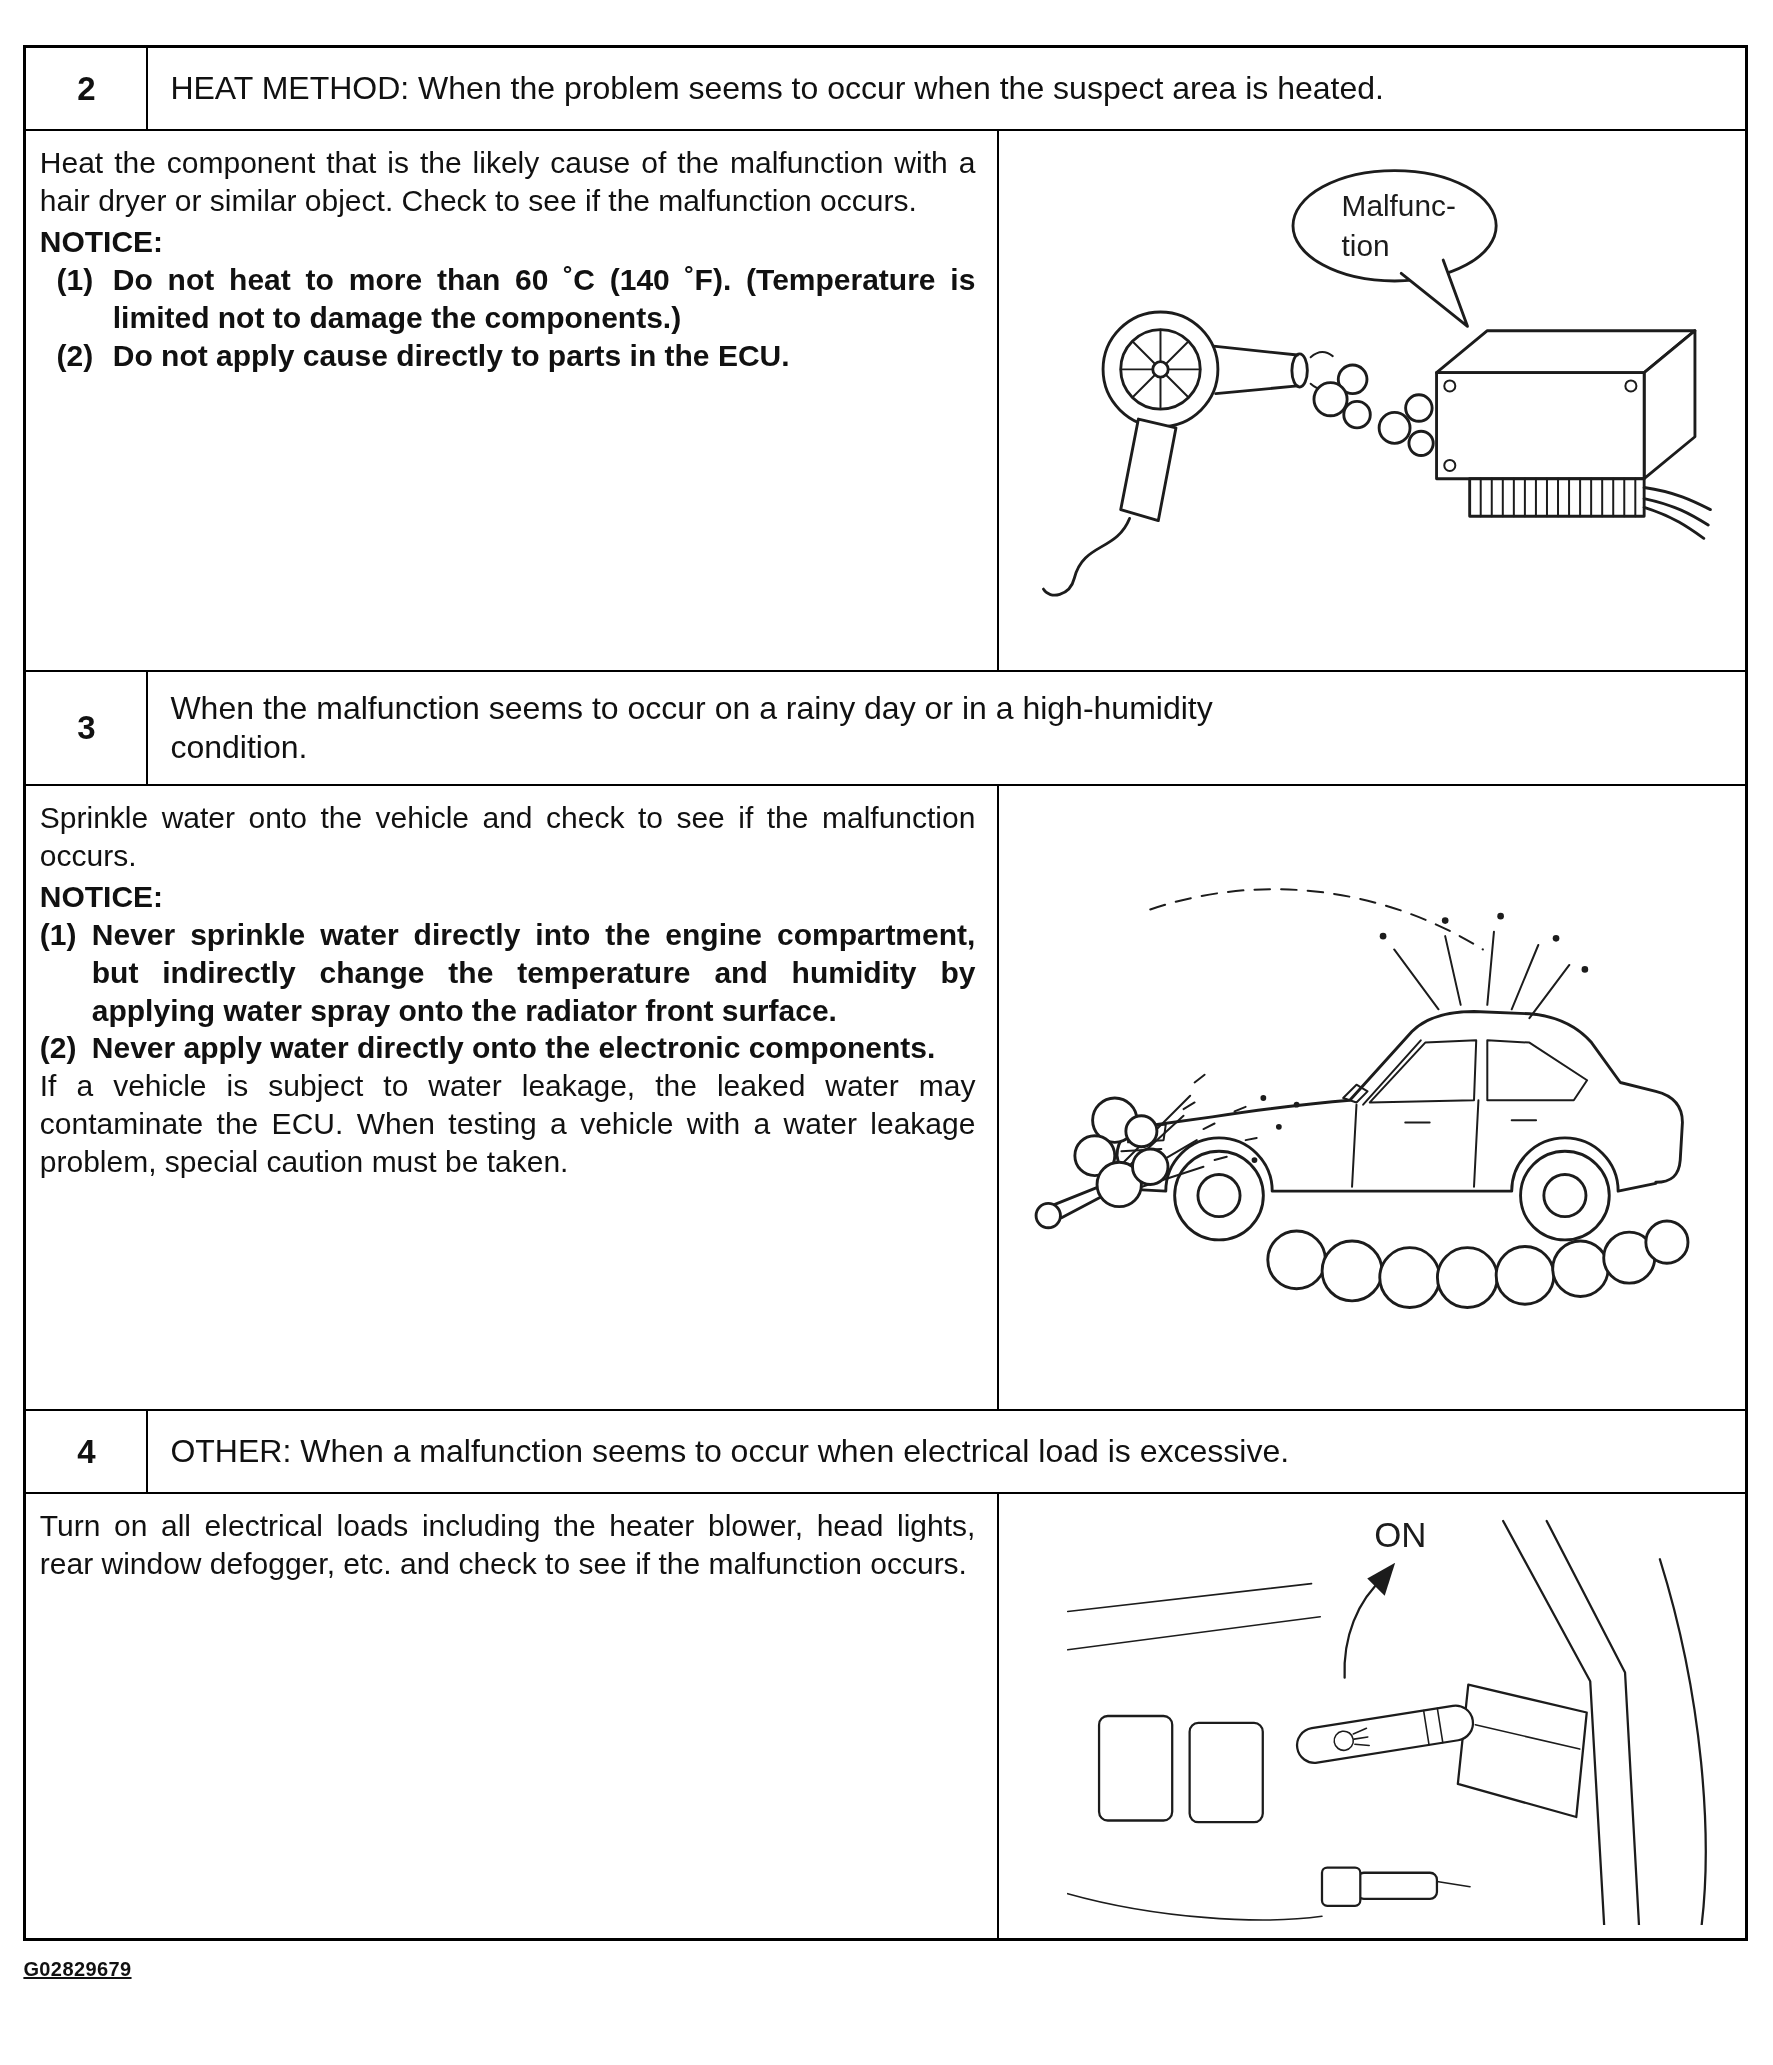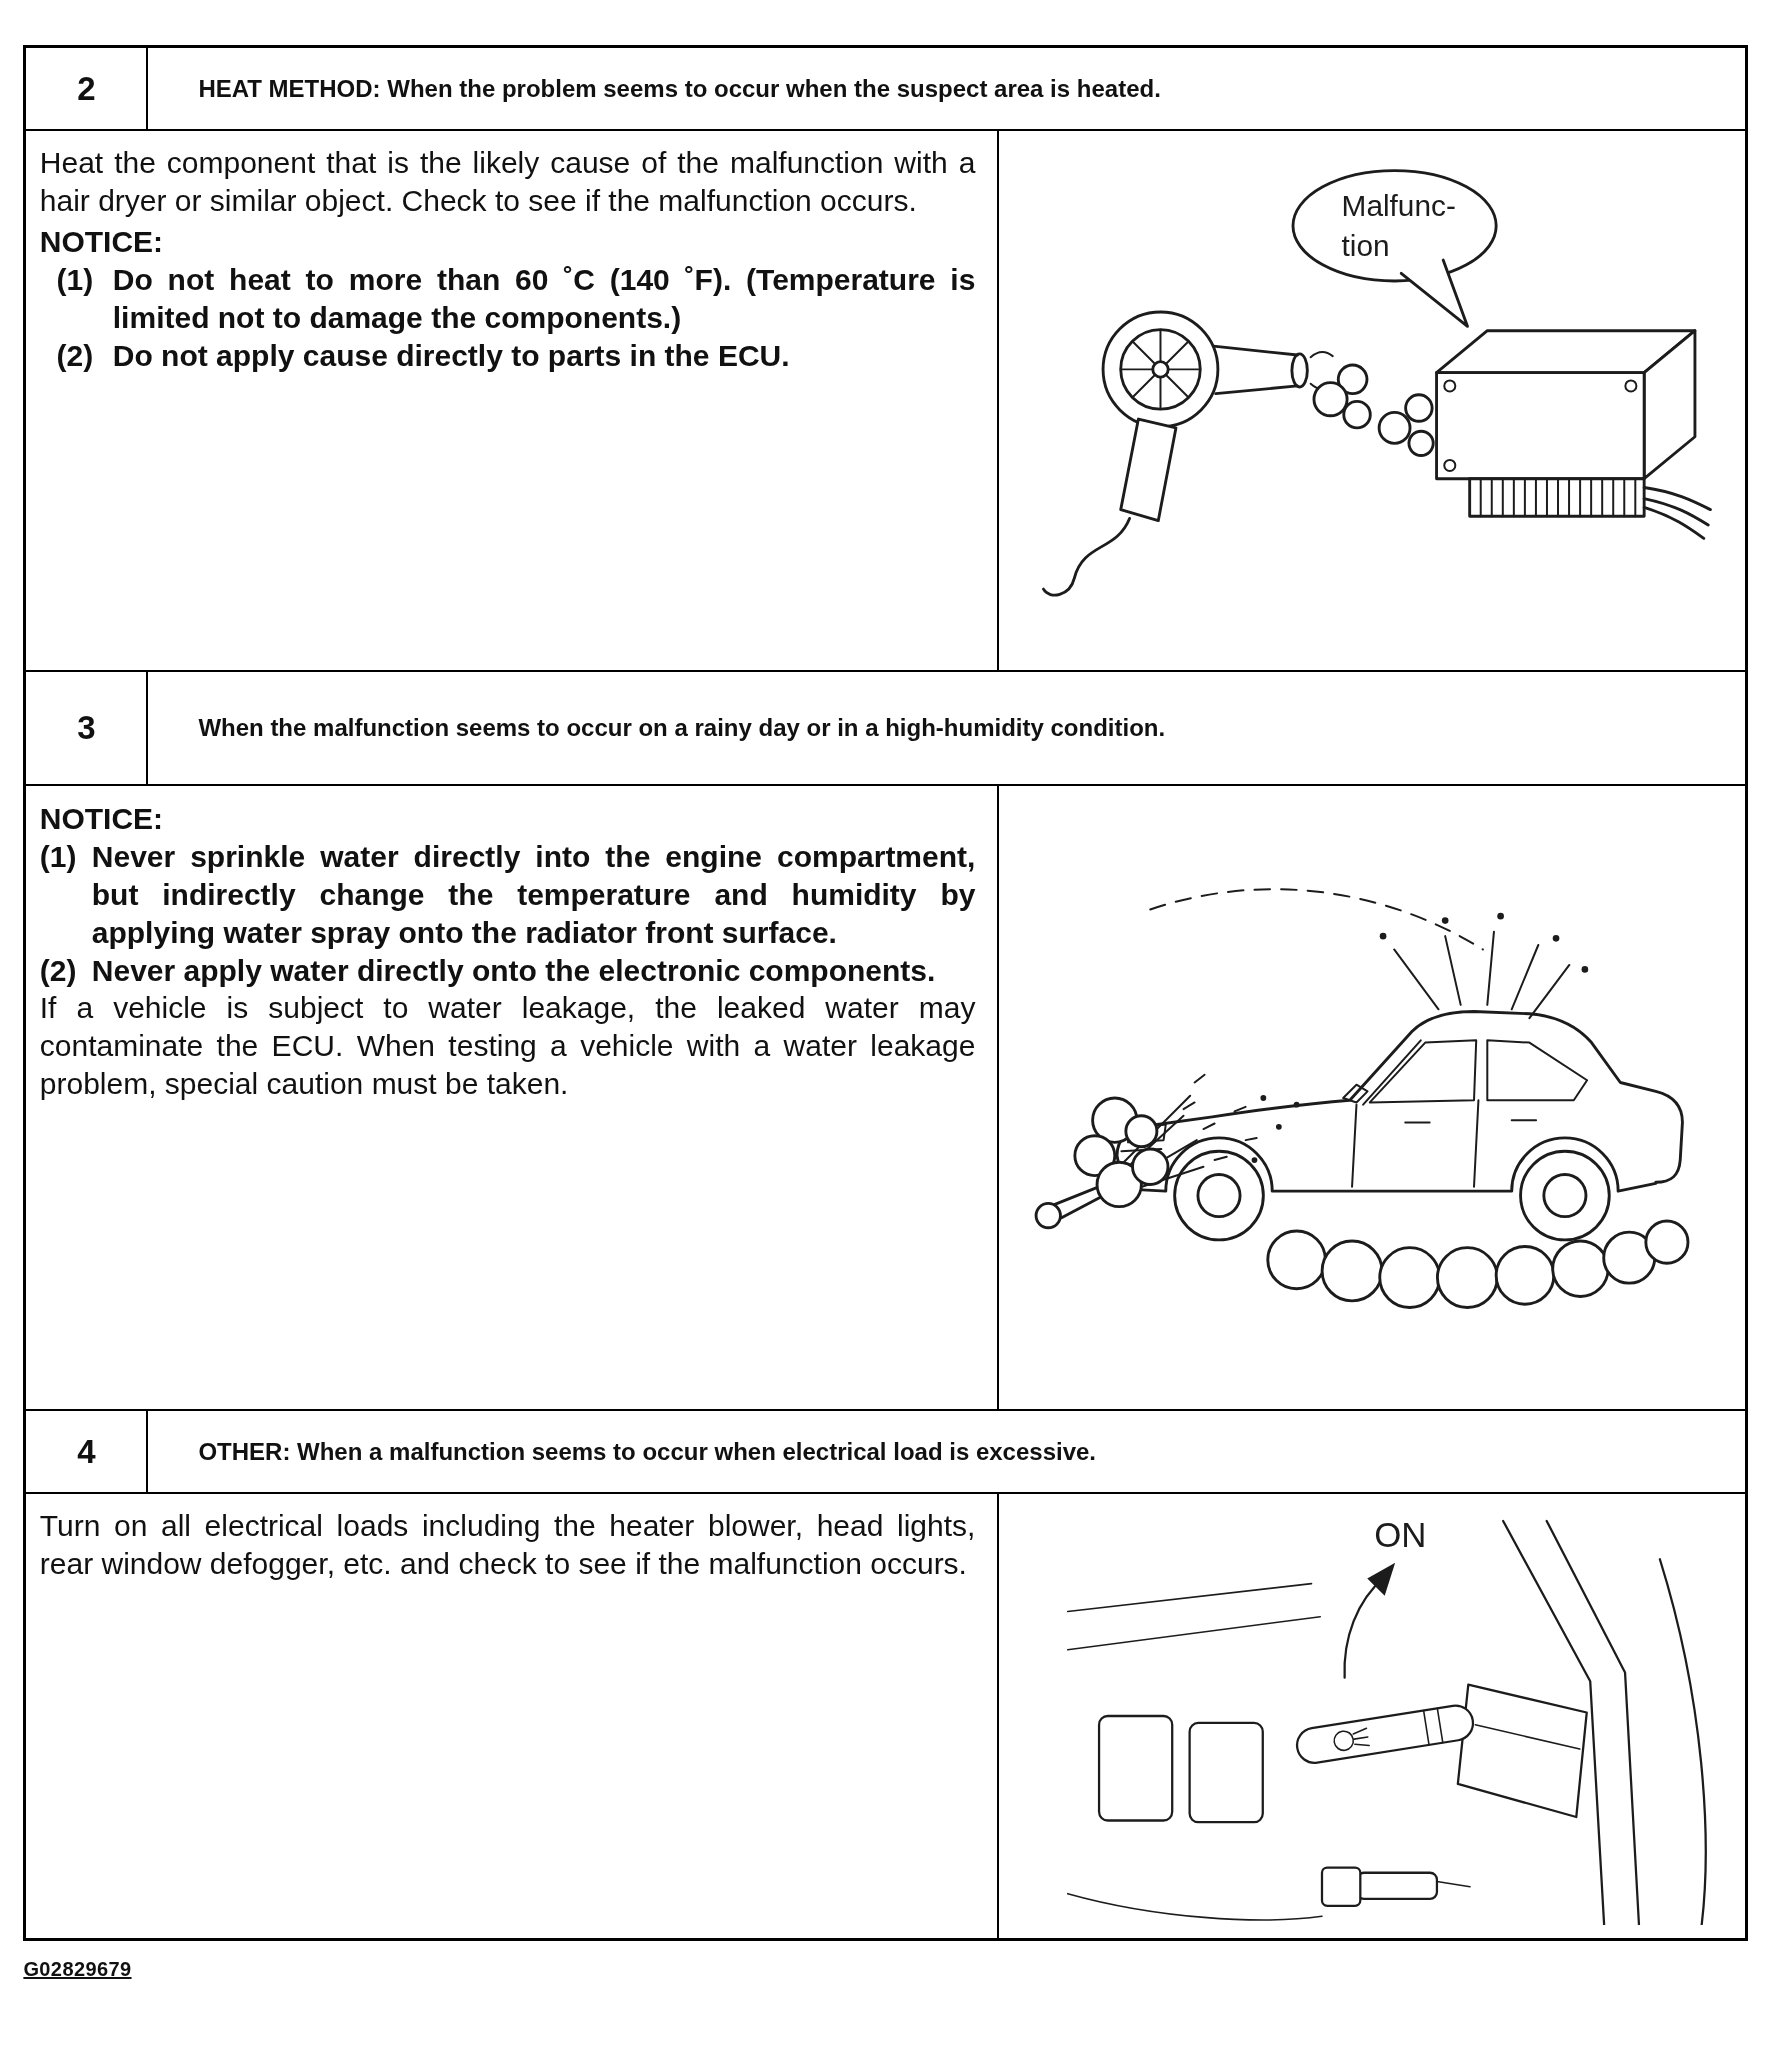--- a/index.html
+++ b/index.html
@@ -22,21 +22,21 @@
   .header-row { grid-template-columns: 122px 1fr; min-height: 83px; }
   .header-row.tall { min-height: 114px; }
   .num-cell {
     border-right: 2.5px solid #000;
     display: flex; align-items: center; justify-content: center;
     font-weight: 700; font-size: 33px;
   }
   .title-cell {
     display: flex; align-items: center;
     padding: 10px 16.7px 10px 22px;
-    font-weight: 700; font-size: 24px; line-height: 1.22; margin-left: 28px;
+    font-weight: 400; font-size: 32px; line-height: 1.22;
   }
   .title-cell.split { gap: 22px; }
   .title-cell .method { white-space: nowrap; }
   .title-cell .condition { flex: 1 1 auto; max-width: 1110px; }
 
   
   .body-row { grid-template-columns: 973px 1fr; }
   .body-row.h-heat  { min-height: 541px; }
   .body-row.h-water { min-height: 625px; }
   .body-row.h-other { min-height: 444px; }
@@ -152,20 +152,21 @@
 
     <section class="row header-row tall">
       <div class="num-cell">3</div>
       <div class="title-cell split">
         <span class="condition">When the malfunction seems to occur on a rainy day or in a high-humidity condition.</span>
       </div>
     </section>
 
     <section class="row body-row h-water">
       <div class="text-cell">
+        <p class="para">Sprinkle water onto the vehicle and check to see if the malfunction occurs.</p>
         <p class="notice-label">NOTICE:</p>
         <div class="notice-item">
           <span class="n">(1)</span>
           <span class="t">Never sprinkle water directly into the engine compartment, but indirectly change the temperature and humidity by applying water spray onto the radiator front surface.</span>
         </div>
         <div class="notice-item">
           <span class="n">(2)</span>
           <span class="t">Never apply water directly onto the electronic components.</span>
         </div>
         <p class="para">If a vehicle is subject to water leakage, the leaked water may contaminate the ECU. When testing a vehicle with a water leakage problem, special caution must be taken.</p>

